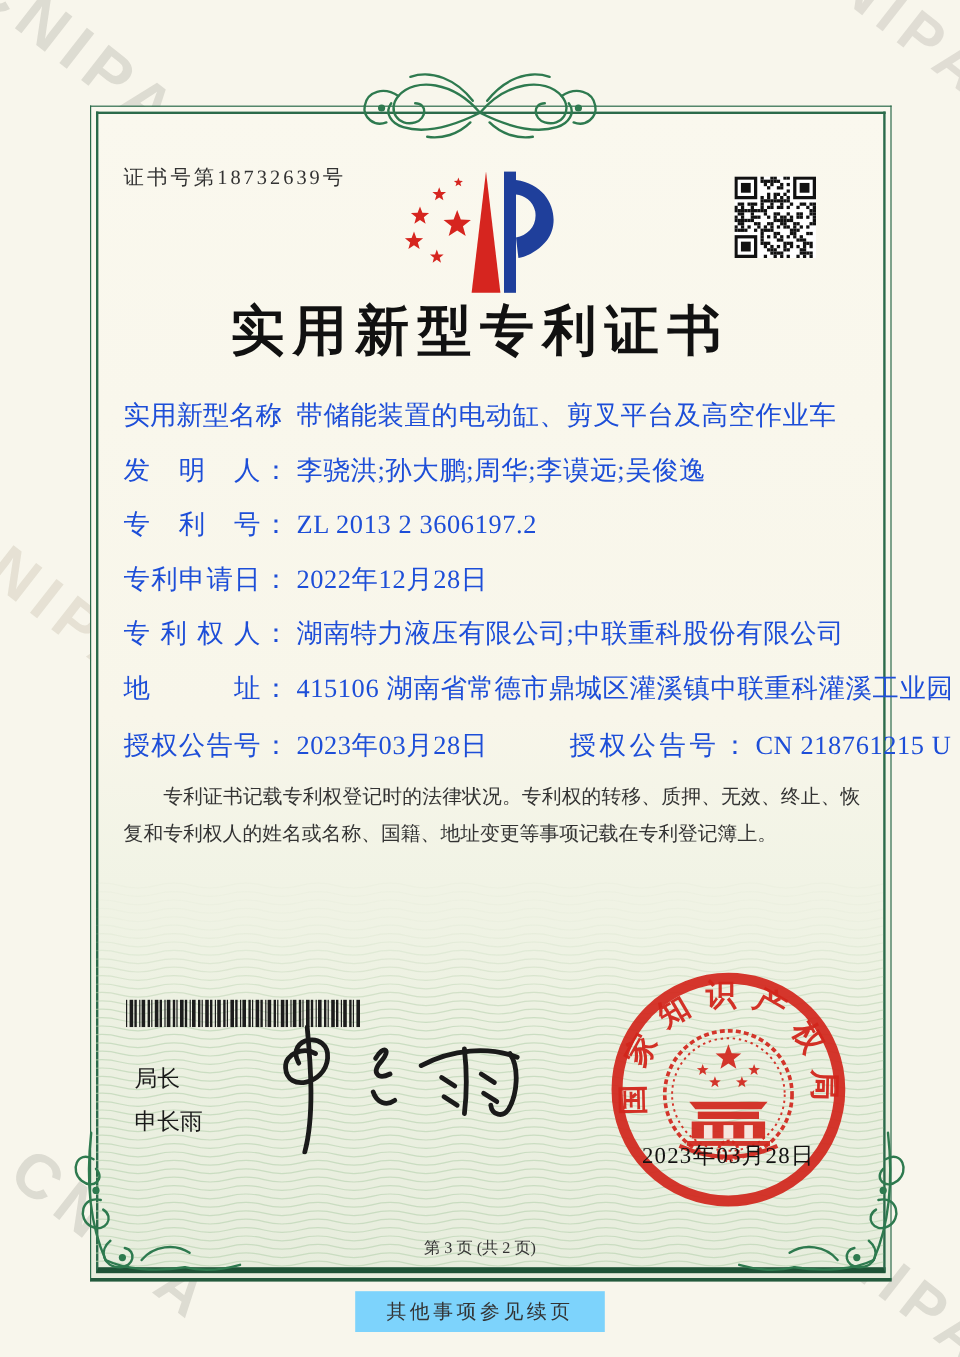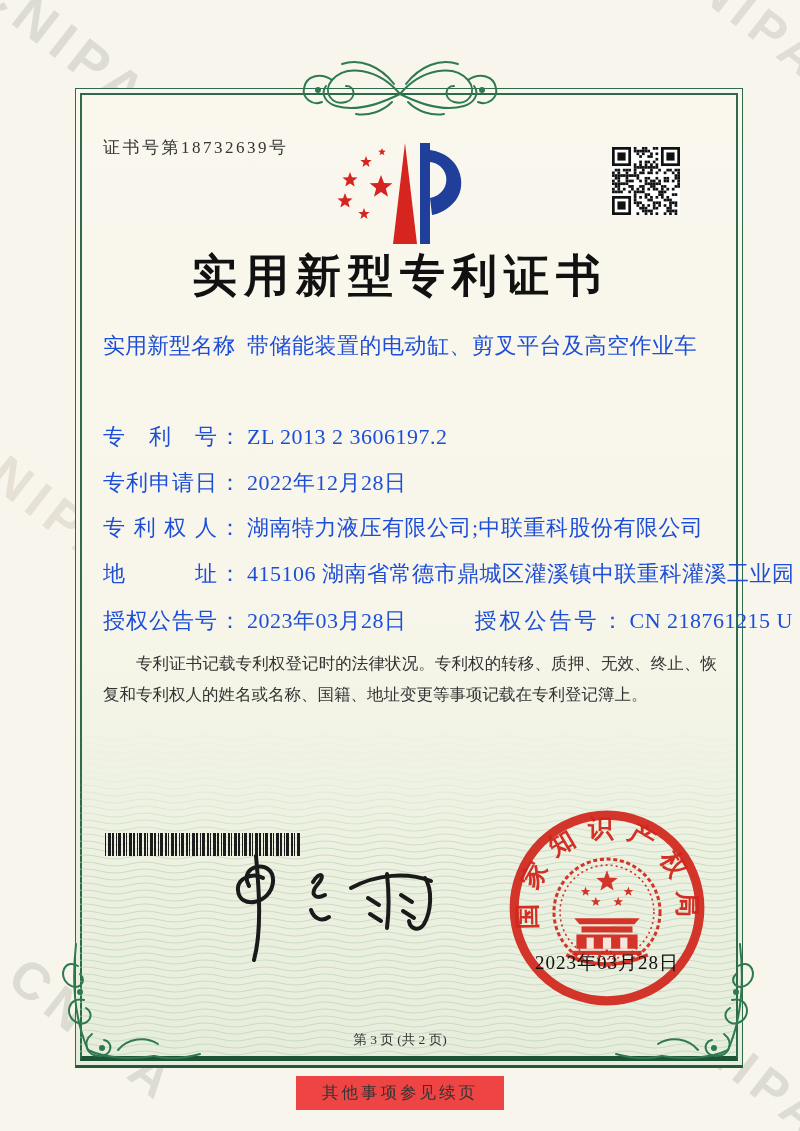--- a/index.html
+++ b/index.html
@@ -44,21 +44,21 @@
   .barcode{position:absolute;left:105px;top:833px;}
   .signer{position:absolute;left:112px;top:882px;font-size:19px;line-height:1.9;
           font-family:"Liberation Sans","DejaVu Sans",sans-serif;color:#1a1a1a;}
   .signature{position:absolute;left:205px;top:852px;}
   .seal{position:absolute;left:505px;top:806px;width:204px;height:204px;}
   .seal-date{position:absolute;left:507px;top:950px;width:200px;text-align:center;
              font-size:19px;color:#111;letter-spacing:1px;}
   .page-info{position:absolute;left:0;top:1031px;width:100%;text-align:center;
              font-size:13.5px;color:#333;}
   .cont-note{position:absolute;left:50%;top:1076px;transform:translateX(-50%);
-             background:#ef4444;padding:6px 26px;font-size:16.5px;letter-spacing:3px;color:#333;}
+             background:#7dd3fc;padding:6px 26px;font-size:16.5px;letter-spacing:3px;color:#333;}
   
   .orn-top{position:absolute;left:282px;top:50px;}
   .orn-bl{position:absolute;left:58px;top:938px;}
   .orn-br{position:absolute;left:608px;top:938px;transform:scaleX(-1);}
 </style>
 </head>
 <body>
 
 <div class="page">
 
@@ -396,20 +396,23 @@
       <rect x="0" y="18" width="7" height="7" fill="#111"></rect>
       <rect x="1" y="19" width="5" height="5" fill="#fff"></rect>
       <rect x="2" y="20" width="3" height="3" fill="#111"></rect>
     </svg>
 
   <div class="title">实用新型专利证书</div>
 
   <div class="row" style="top:331px">
     <span class="lab">实用新型名称</span><span class="colon">：</span><span class="val">带储能装置的电动缸、剪叉平台及高空作业车</span>
   </div>
+  <div class="row" style="top:377px">
+    <span class="lab">发明人</span><span class="colon">：</span><span class="val">李骁洪;孙大鹏;周华;李谟远;吴俊逸</span>
+  </div>
   <div class="row" style="top:422px">
     <span class="lab">专利号</span><span class="colon">：</span><span class="val">ZL 2013 2 3606197.2</span>
   </div>
   <div class="row" style="top:468px">
     <span class="lab">专利申请日</span><span class="colon">：</span><span class="val">2022年12月28日</span>
   </div>
   <div class="row" style="top:513px">
     <span class="lab">专利权人</span><span class="colon">：</span><span class="val">湖南特力液压有限公司;中联重科股份有限公司</span>
   </div>
   <div class="row" style="top:559px">
@@ -475,20 +478,24 @@
       <rect x="168" y="0" width="1" height="23" fill="#1c1c1c"></rect>
       <rect x="171" y="0" width="3" height="23" fill="#1c1c1c"></rect>
       <rect x="175" y="0" width="2" height="23" fill="#1c1c1c"></rect>
       <rect x="179" y="0" width="1" height="23" fill="#1c1c1c"></rect>
       <rect x="181" y="0" width="3" height="23" fill="#1c1c1c"></rect>
       <rect x="186" y="0" width="2" height="23" fill="#1c1c1c"></rect>
       <rect x="189" y="0" width="1" height="23" fill="#1c1c1c"></rect>
       <rect x="192" y="0" width="3" height="23" fill="#1c1c1c"></rect>
     </svg>
 
+  <div class="signer">
+    <div>局长</div>
+    <div>申长雨</div>
+  </div>
 
   <svg class="signature" width="235" height="110" viewBox="0 0 235 110">
     <g stroke="#1a1a1a" fill="none" stroke-width="4" stroke-linecap="round" stroke-linejoin="round">
       <path d="M44,34 C32,12 70,6 68,30 C66,52 34,58 33,38 C32,26 48,20 58,26"></path>
       <path d="M51,4 C54,36 57,78 49,108"></path>
       <path d="M108,30 c7,-12 13,-7 5,2 c-9,10 -3,16 7,11"></path>
       <path d="M106,58 c3,9 11,12 18,7"></path>
       <path d="M146,36 c26,-14 56,-16 80,-7"></path>
       <path d="M220,26 c8,12 6,34 -1,46 c-5,8 -14,5 -15,-3"></path>
       <path d="M182,22 c2,18 2,38 0,54"></path>

